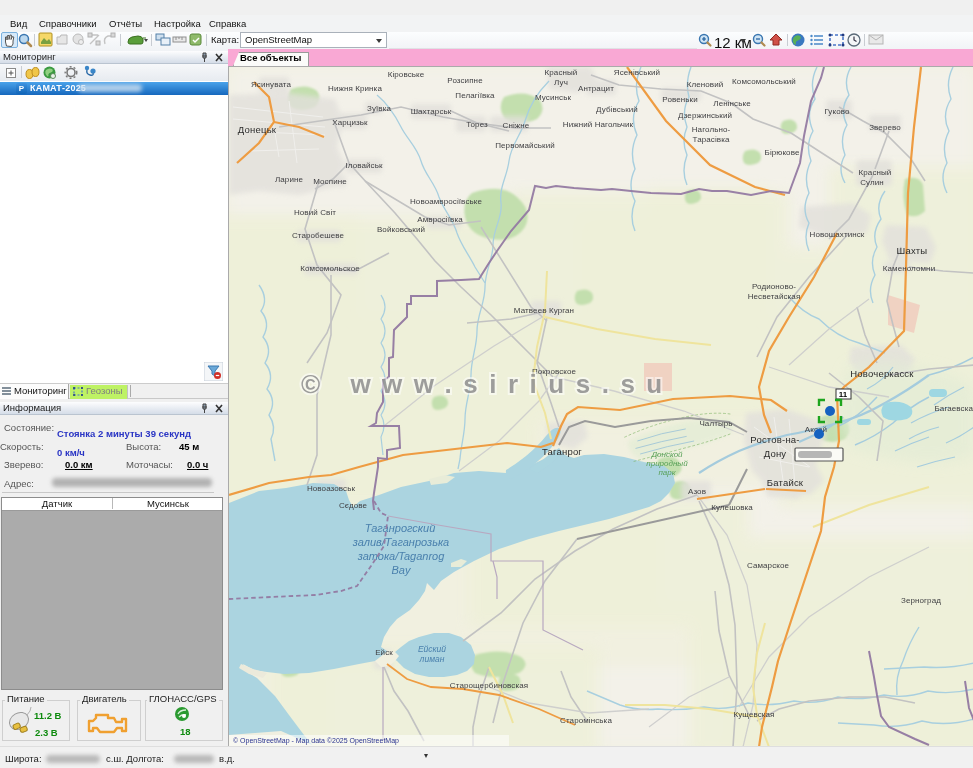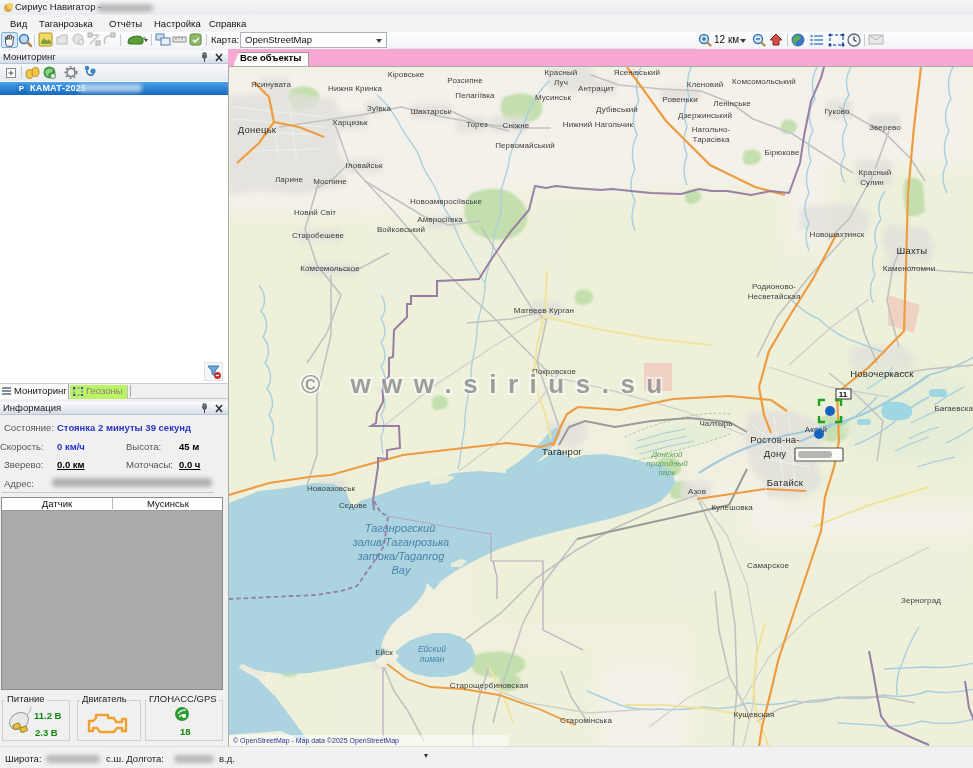--- a/index.html
+++ b/index.html
@@ -12,70 +12,62 @@
 #menubar{left:0;top:15px;width:973px;height:17px;background:#f2f3f4;font-size:9.5px;color:#111;}
 #menubar span{position:absolute;top:3px;}
 #toolbar{left:0;top:32px;width:973px;height:32px;background:linear-gradient(#fcfdfe,#e9ecf0);border-bottom:1px solid #d8dce0;}
 .tsep{position:absolute;top:2px;width:1px;height:12px;background:#c8ccd2;}
 #maplbl{position:absolute;left:211px;top:2px;font-size:9.5px;color:#111;}
 #mapcombo{position:absolute;left:240px;top:0px;width:147px;height:16px;background:#fff;border:1px solid #aab1ba;font-size:9.5px;color:#111;}
 #mapcombo .ct{position:absolute;left:4px;top:1px;}
 #mapcombo .arr{position:absolute;right:4px;top:6px;width:0;height:0;border-left:3px solid transparent;border-right:3px solid transparent;border-top:4px solid #3a3a3a;}
 #searchbox{position:absolute;left:389px;top:16px;width:308px;height:16px;background:#fff;border:1px solid #e0e2e5;font-size:9.5px;color:#9a9a9a;}
 #searchbox .st{position:absolute;left:5px;top:1px;}
-#zoomtxt{position:absolute;left:714px;top:2px;font-size:10px;color:#111;}
+#zoomtxt{position:absolute;left:714px;top:2px;font-size:15px;color:#111;}
 .zarr{position:absolute;left:740px;top:7px;width:0;height:0;border-left:3px solid transparent;border-right:3px solid transparent;border-top:4px solid #3a3a3a;}
 .phead{position:absolute;left:0;width:228px;height:13px;background:linear-gradient(#fdfdfe,#d5dde8);border-bottom:1px solid #bac4d0;font-size:9.5px;color:#222;}
 .phead .t{position:absolute;left:3px;top:0px;}
 .pinic{position:absolute;right:18px;top:1px;width:10px;height:11px;}
 .xic{position:absolute;right:4px;top:1px;width:10px;height:11px;}
 #ltool{position:absolute;left:0;top:64px;width:228px;height:17px;background:linear-gradient(#f7f8fa,#e7ebf0);}
 #tree{position:absolute;left:0;top:81px;width:228px;height:303px;background:#fff;border-bottom:1px solid #cccccc;}
 #selrow{position:absolute;left:0;top:1px;width:228px;height:13px;background:linear-gradient(#4aa2ea,#1668bd);color:#fff;font-size:9.5px;}
 #selrow .nm{position:absolute;left:30px;top:1px;font-weight:bold;letter-spacing:0.2px;font-size:9px;}
 #selrow .blur{position:absolute;left:78px;top:2px;width:64px;height:8px;background:#c7dcef;border-radius:4px;filter:blur(2px);opacity:.85;}
 .pbadge{position:absolute;left:16px;top:1px;width:11px;height:11px;background:linear-gradient(#3f93e0,#1065b8);border-radius:2px;color:#fff;font-size:8px;font-weight:bold;text-align:center;line-height:11px;}
 #ltabs{position:absolute;left:0;top:384px;width:228px;height:15px;background:#f0f0f0;border-bottom:1px solid #c8c8c8;font-size:9.5px;}
 .tab1{position:absolute;left:0;top:0;width:69px;height:15px;background:#fcfcfc;border-right:1px solid #a8a8a8;color:#111;}
 .tab2{position:absolute;left:70px;top:1px;width:58px;height:14px;background:#bef264;border-right:1px solid #c2c2c2;color:#808080;}
 #info{position:absolute;left:0;top:416px;width:228px;height:81px;background:#f0f0f0;font-size:9.5px;}
 #info .lab{color:#555;position:absolute;}
-#info .vblue{color:#2a35c4;font-weight:bold;position:absolute;}
+#info .vblue{color:#2a35c4;font-weight:bold;position:absolute;margin-top:6px;}
 #info .vblack{color:#000;font-weight:bold;position:absolute;}
-#info .vund{text-decoration:underline;}
+#info .vund{text-decoration:underline;margin-left:8px;}
 .ablur{position:absolute;left:52px;top:62px;width:160px;height:9px;background:#909090;border-radius:4px;filter:blur(2px);opacity:.65;}
 #stable{position:absolute;left:1px;top:497px;width:222px;height:193px;border:1px solid #8c8c8c;background:#ababab;}
 #stable .hd{position:absolute;left:0;top:0;width:220px;height:13px;background:#fff;border-bottom:1px solid #9a9a9a;font-size:9.5px;color:#111;}
 #stable .c1{position:absolute;left:0;top:0;width:111px;text-align:center;border-right:1px solid #b8b8b8;}
 #stable .c2{position:absolute;left:112px;top:0;width:108px;text-align:center;}
 .gbox{position:absolute;border:1px solid #cfcfcf;background:#f0f0f0;font-size:9.5px;}
 .gcap{position:absolute;top:-8px;left:2px;background:#f0f0f0;padding:0 2px;color:#222;white-space:nowrap;}
 .gval{color:#0d8a0d;font-weight:bold;position:absolute;}
 #statusbar{left:0;top:746px;width:973px;height:22px;background:#f1f1f1;border-top:1px solid #dedede;font-size:9.5px;color:#222;}
 #statusbar .blur{position:absolute;top:8px;height:8px;background:#9a9a9a;border-radius:4px;filter:blur(2px);opacity:.65;}
 #tabstrip{left:228px;top:49px;width:745px;height:17px;background:#f9a8d4;}
 #maptabbg{position:absolute;left:5px;top:3px;width:76px;height:14px;background:#fbfbf9;border-top:1px solid #9a9a9a;border-right:1px solid #9a9a9a;clip-path:polygon(6px 0,100% 0,100% 100%,0 100%);box-shadow:inset 1px 0 0 #9a9a9a;}
 #maptabtx{position:absolute;left:12px;top:3px;font-size:9.5px;font-weight:bold;color:#000;}
 #mapwrap{left:228px;top:66px;width:745px;height:680px;border-top:1px solid #aaa;border-left:1px solid #aaa;overflow:hidden;background:#f1f0e2;}
 .ticon{position:absolute;top:0;width:17px;height:16px;}
 .sel{background:#d6e9fa;border:1px solid #7ab0dd;border-radius:2px;}
 </style></head>
 <body>
 <div id="app">
- <div id="titlebar" class="abs">
-  <svg class="abs" style="left:3px;top:2px" width="11" height="11">
-        <circle cx="5" cy="6" r="4" fill="#d7a940"></circle>
-        <circle cx="7" cy="4" r="3" fill="#f0d060"></circle>
-      </svg>
-  <span class="txt">Сириус Навигатор - </span>
-      <span class="blur1"></span>
-    </div>
  <div id="menubar" class="abs">
    <span style="left:10px">Вид</span>
-      <span style="left:39px">Таганрозька</span>
+      <span style="left:39px">Справочники</span>
    <span style="left:109px">Отчёты</span>
       <span style="left:154px">Настройка</span>
    <span style="left:209px">Справка</span>
  </div>
  <div id="toolbar" class="abs">
   <span class="ticon sel" style="left:1px">
         <svg width="15" height="14" style="position:absolute;left:0;top:0">
           <path d="M4.5 13 L3.5 9 L3.5 4 L5 4 L5 7 L5.5 2.5 L7 2.5 L7 6.5 L8 2 L9.5 2.2 L9 6.5 L10.5 3.5 L11.8 4 L11 8 L11 11 L9.5 13.5 Z" fill="#fff" stroke="#555" stroke-width="1"></path>
         </svg>
       </span>

